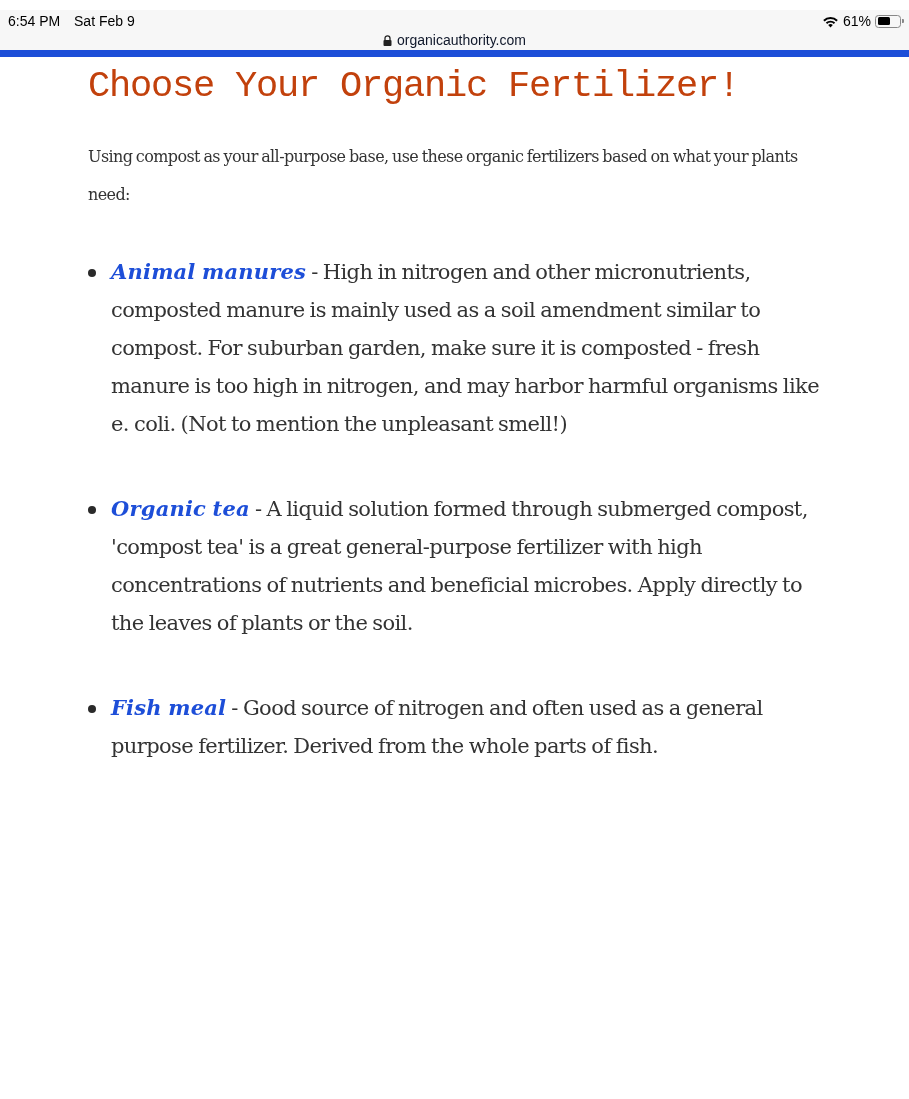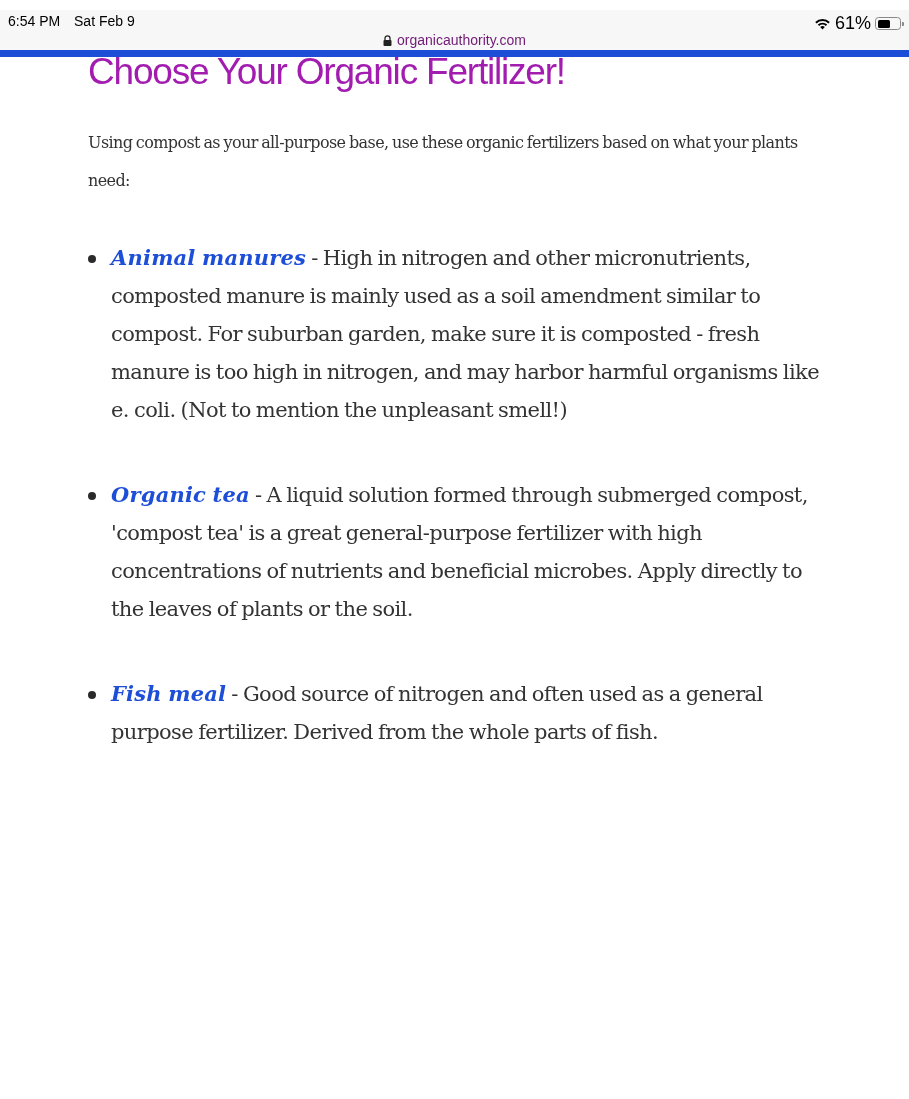--- a/index.html
+++ b/index.html
@@ -10,44 +10,44 @@
       position: absolute; left: 0; top: 0; width: 909px; height: 47px;
       background: #f7f7f7; border-bottom: 7px solid #1d4ed8; margin-top: 10px;
     }
     .status-left {
       position: absolute; left: 8px; top: 3px;
       font-family: "Liberation Sans", sans-serif; font-size: 14px; color: #000;
     }
     .status-left span { margin-right: 10px; }
     .status-right {
       position: absolute; right: 8px; top: 3px;
-      font-family: "Liberation Sans", sans-serif; font-size: 18px; color: #000;
+      font-family: "Liberation Sans", sans-serif; font-size: 14px; color: #000;
       display: flex; align-items: center; gap: 4px;
     }
     .wifi { width: 17px; height: 13px; display: inline-block; }
     .battery {
       width: 26px; height: 13px; border: 1.3px solid #888; border-radius: 3.5px;
       position: relative; display: inline-block; padding: 1.5px;
     }
     .battery .fill { width: 61%; height: 100%; background: #000; border-radius: 1.5px; }
     .battery::after {
       content: ""; position: absolute; right: -4px; top: 3.5px; width: 2px; height: 4px;
       background: #888; border-radius: 0 1px 1px 0;
     }
     .urlbar {
       position: absolute; left: 0; top: 22px; width: 909px; text-align: center;
-      font-family: "Liberation Sans", sans-serif; font-size: 14px; color: #701a75;
+      font-family: "Liberation Sans", sans-serif; font-size: 14px; color: #0f172a;
     }
     .lock { display: inline-block; width: 9px; height: 11px; margin-right: 5px; vertical-align: -1px; }
 
     .content { position: absolute; left: 88px; top: 48px; width: 740px; }
     h1 {
-      font-family: Liberation Sans, sans-serif; font-weight: 400;
-      font-size: 37px; letter-spacing: -1.2px; color: #a21caf;
-      margin-top: 2px; line-height: 44px;
+      font-family: Liberation Mono, monospace; font-weight: 400;
+      font-size: 37px; letter-spacing: -1.2px; color: #c2410c;
+      margin-top: 16px; line-height: 44px;
     }
     .intro {
       margin-top: 30px; font-size: 16px; line-height: 38px; color: #333;
       letter-spacing: -0.6px; word-spacing: -1px;
     }
     ul.list { list-style: none; margin-top: 39px; }
     ul.list li {
       position: relative; padding-left: 23px; font-size: 21px; line-height: 38px;
       color: #333; letter-spacing: -0.6px; word-spacing: -1px; margin-bottom: 47px;
     }

